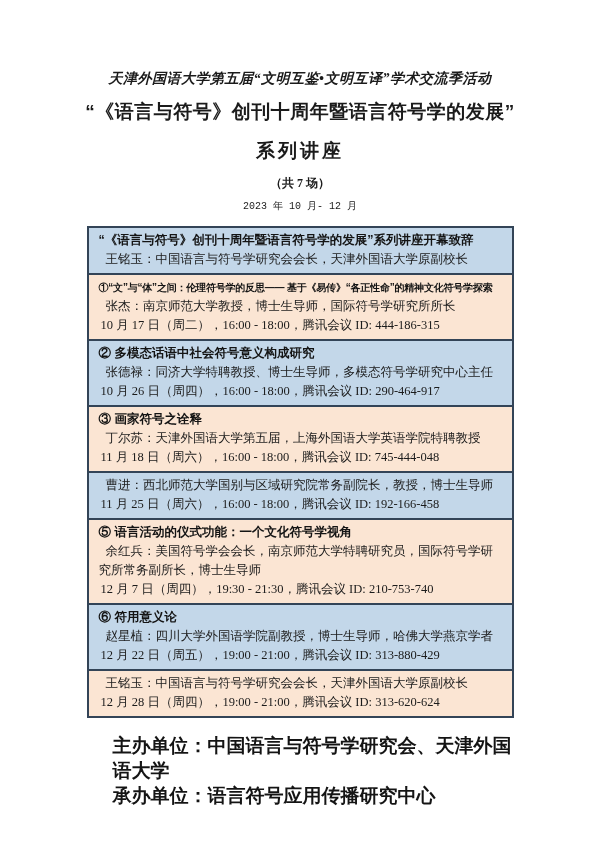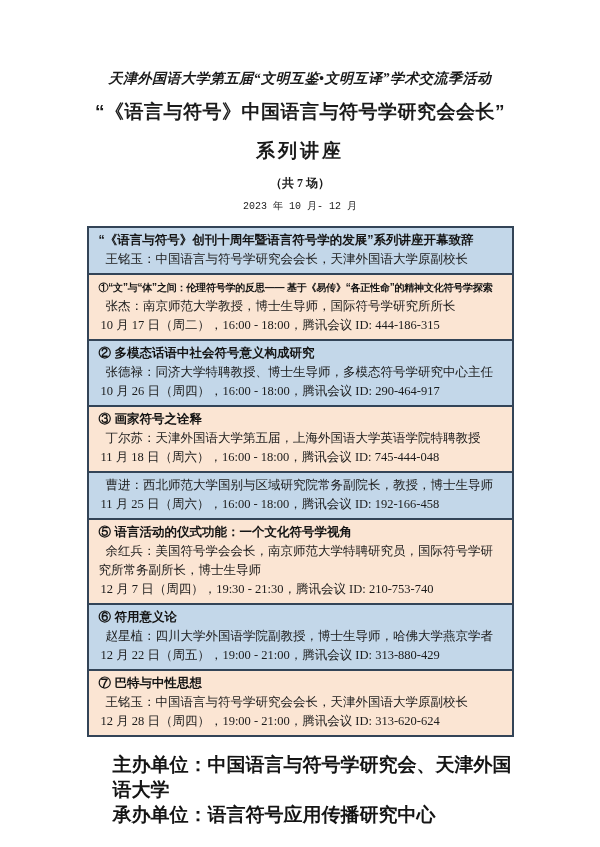--- a/index.html
+++ b/index.html
@@ -77,21 +77,21 @@
     font-size:19px;font-weight:bold;color:#141414;
   }
 </style>
 </head>
 <body>
 
 <div class="page">
 
   <div class="header">
     <p class="activity-line">天津外国语大学第五届“文明互鉴•文明互译”学术交流季活动</p>
-    <h1 class="main-title">“《语言与符号》中国语言与符号学研究会会长”</h1>
+    <h1 class="main-title">“《语言与符号》创刊十周年暨语言符号学的发展”</h1>
     <h1 class="series-title">系列讲座</h1>
     <p class="session-count">（共 7 场）</p>
     <p class="date-range">2023 年 10 月- 12 月</p>
   </div>
 
   <div class="schedule">
 
     <div class="row blue">
       <p class="row-title">“《语言与符号》创刊十周年暨语言符号学的发展”系列讲座开幕致辞</p>
       <p class="row-speaker">王铭玉：中国语言与符号学研究会会长，天津外国语大学原副校长</p>
@@ -126,21 +126,20 @@
       <p class="row-schedule">12 月 7 日（周四），19:30 - 21:30，腾讯会议 ID: 210-753-740</p>
     </div>
 
     <div class="row blue">
       <p class="row-title">⑥ 符用意义论</p>
       <p class="row-speaker">赵星植：四川大学外国语学院副教授，博士生导师，哈佛大学燕京学者</p>
       <p class="row-schedule">12 月 22 日（周五），19:00 - 21:00，腾讯会议 ID: 313-880-429</p>
     </div>
 
     <div class="row peach">
-      <p class="row-title">⑦ 巴特与中性思想</p>
       <p class="row-speaker">王铭玉：中国语言与符号学研究会会长，天津外国语大学原副校长</p>
       <p class="row-schedule">12 月 28 日（周四），19:00 - 21:00，腾讯会议 ID: 313-620-624</p>
     </div>
 
   </div>
 
   <div class="footer">
     <p>主办单位：中国语言与符号学研究会、天津外国语大学</p>
     <p>承办单位：语言符号应用传播研究中心</p>
   </div>

